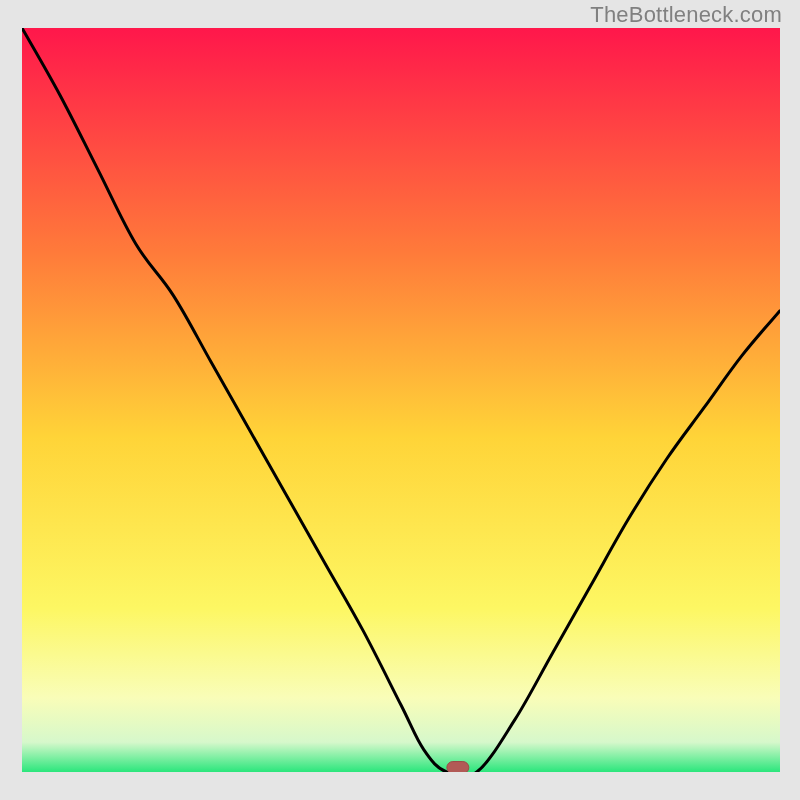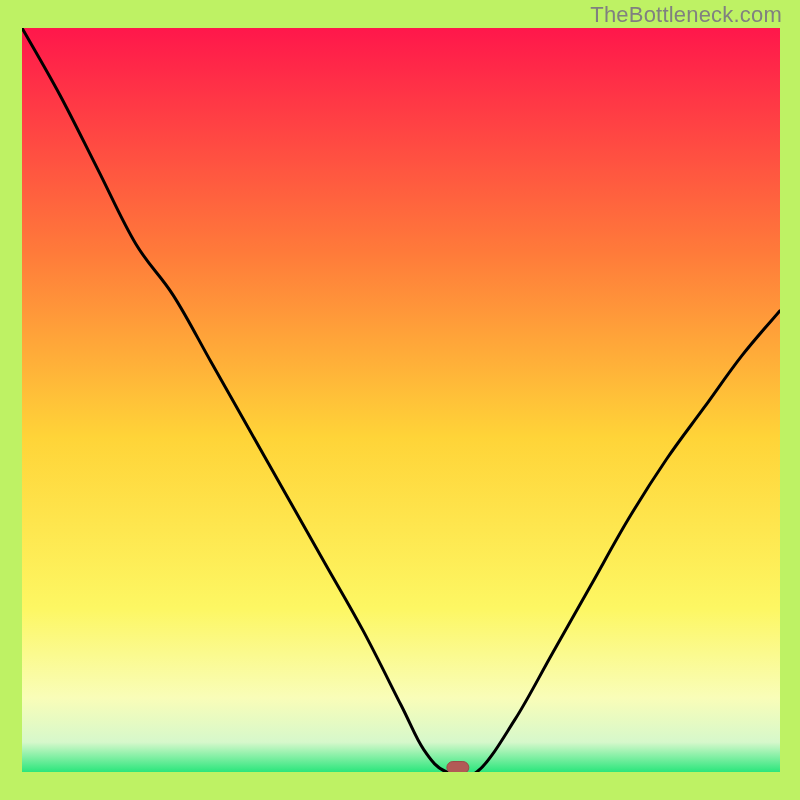--- a/index.html
+++ b/index.html
@@ -8,21 +8,21 @@
     background: #000;
     width: 800px;
     height: 800px;
     overflow: hidden;
     font-family: Arial, Helvetica, sans-serif;
   }
   .wrapper {
     position: relative;
     width: 800px;
     height: 800px;
-    background: #bef264;
+    background: #e5e5e5;
   }
   .attribution {
     position: absolute;
     top: 2px;
     right: 18px;
     color: #808080;
     font-size: 22px;
     letter-spacing: 0.2px;
   }
   .plot {

